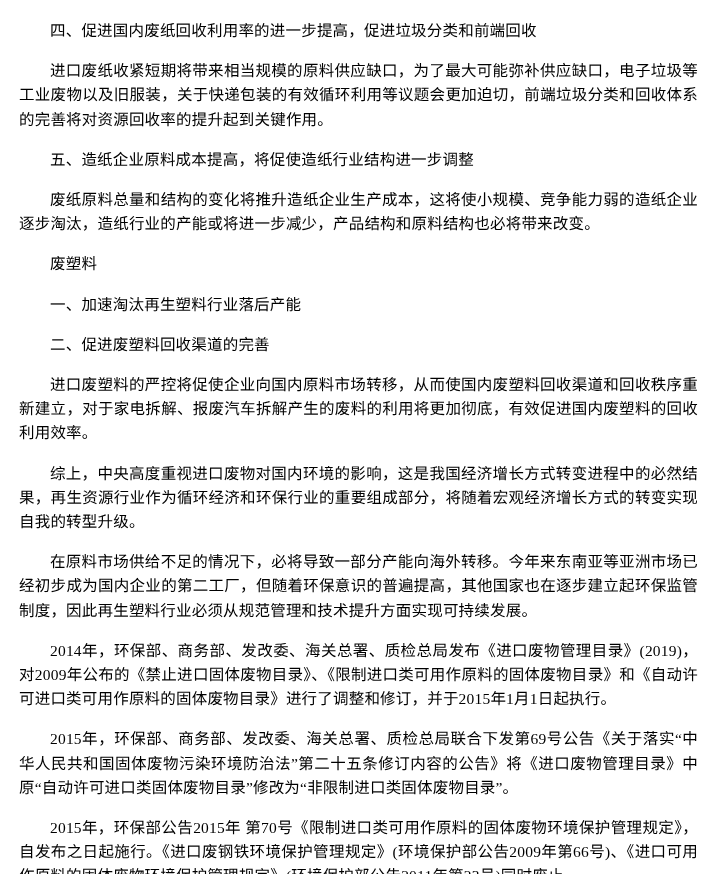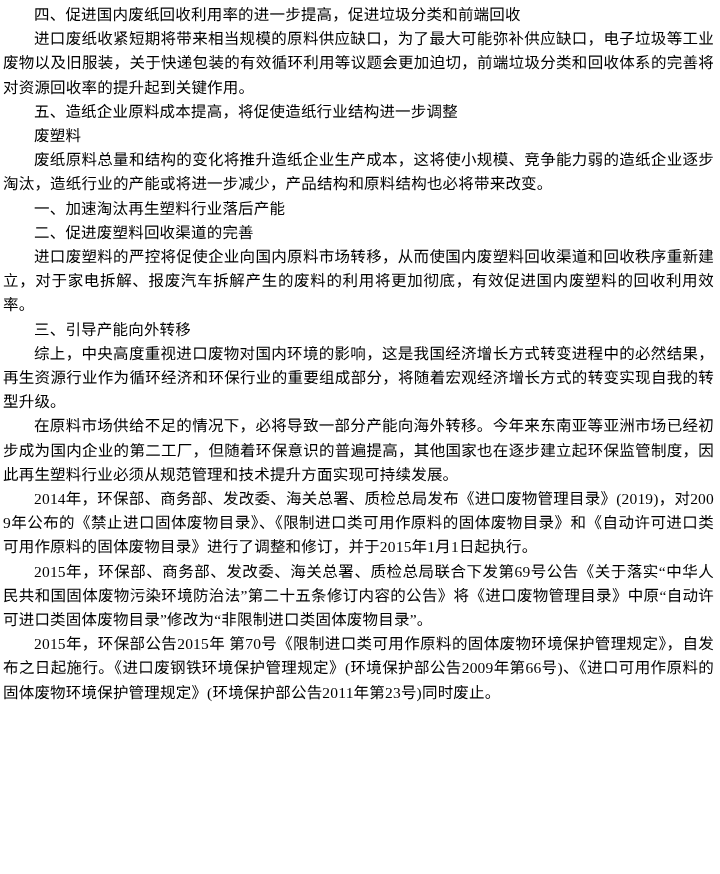--- a/index.html
+++ b/index.html
@@ -18,37 +18,36 @@
     box-sizing: border-box;
     width: 720px;
     height: 874px;
     padding: 3px 6px 0 3px;
     font-size: 15.5px;
     line-height: 24.2px;
     text-align: justify;
     letter-spacing: 0.2px;
   }
   .doc p {
-    margin: 0;
+    margin: 16px;
     padding: 0;
     text-indent: 2em;
     word-break: break-all;
   }
 </style>
 </head>
 <body>
 
 <div class="doc">
   <p>四、促进国内废纸回收利用率的进一步提高，促进垃圾分类和前端回收</p>
   <p>进口废纸收紧短期将带来相当规模的原料供应缺口，为了最大可能弥补供应缺口，电子垃圾等工业废物以及旧服装，关于快递包装的有效循环利用等议题会更加迫切，前端垃圾分类和回收体系的完善将对资源回收率的提升起到关键作用。</p>
   <p>五、造纸企业原料成本提高，将促使造纸行业结构进一步调整</p>
+  <p>废纸原料总量和结构的变化将推升造纸企业生产成本，这将使小规模、竞争能力弱的造纸企业逐步淘汰，造纸行业的产能或将进一步减少，产品结构和原料结构也必将带来改变。</p>
   <p>废塑料</p>
-  <p>废纸原料总量和结构的变化将推升造纸企业生产成本，这将使小规模、竞争能力弱的造纸企业逐步淘汰，造纸行业的产能或将进一步减少，产品结构和原料结构也必将带来改变。</p>
   <p>一、加速淘汰再生塑料行业落后产能</p>
   <p>二、促进废塑料回收渠道的完善</p>
   <p>进口废塑料的严控将促使企业向国内原料市场转移，从而使国内废塑料回收渠道和回收秩序重新建立，对于家电拆解、报废汽车拆解产生的废料的利用将更加彻底，有效促进国内废塑料的回收利用效率。</p>
-  <p>三、引导产能向外转移</p>
   <p>综上，中央高度重视进口废物对国内环境的影响，这是我国经济增长方式转变进程中的必然结果，再生资源行业作为循环经济和环保行业的重要组成部分，将随着宏观经济增长方式的转变实现自我的转型升级。</p>
   <p>在原料市场供给不足的情况下，必将导致一部分产能向海外转移。今年来东南亚等亚洲市场已经初步成为国内企业的第二工厂，但随着环保意识的普遍提高，其他国家也在逐步建立起环保监管制度，因此再生塑料行业必须从规范管理和技术提升方面实现可持续发展。</p>
   <p>2014年，环保部、商务部、发改委、海关总署、质检总局发布《进口废物管理目录》(2019)，对2009年公布的《禁止进口固体废物目录》、《限制进口类可用作原料的固体废物目录》和《自动许可进口类可用作原料的固体废物目录》进行了调整和修订，并于2015年1月1日起执行。</p>
   <p>2015年，环保部、商务部、发改委、海关总署、质检总局联合下发第69号公告《关于落实“中华人民共和国固体废物污染环境防治法”第二十五条修订内容的公告》将《进口废物管理目录》中原“自动许可进口类固体废物目录”修改为“非限制进口类固体废物目录”。</p>
   <p>2015年，环保部公告2015年 第70号《限制进口类可用作原料的固体废物环境保护管理规定》，自发布之日起施行。《进口废钢铁环境保护管理规定》(环境保护部公告2009年第66号)、《进口可用作原料的固体废物环境保护管理规定》(环境保护部公告2011年第23号)同时废止。</p>
 </div>
 
 </body></html>

